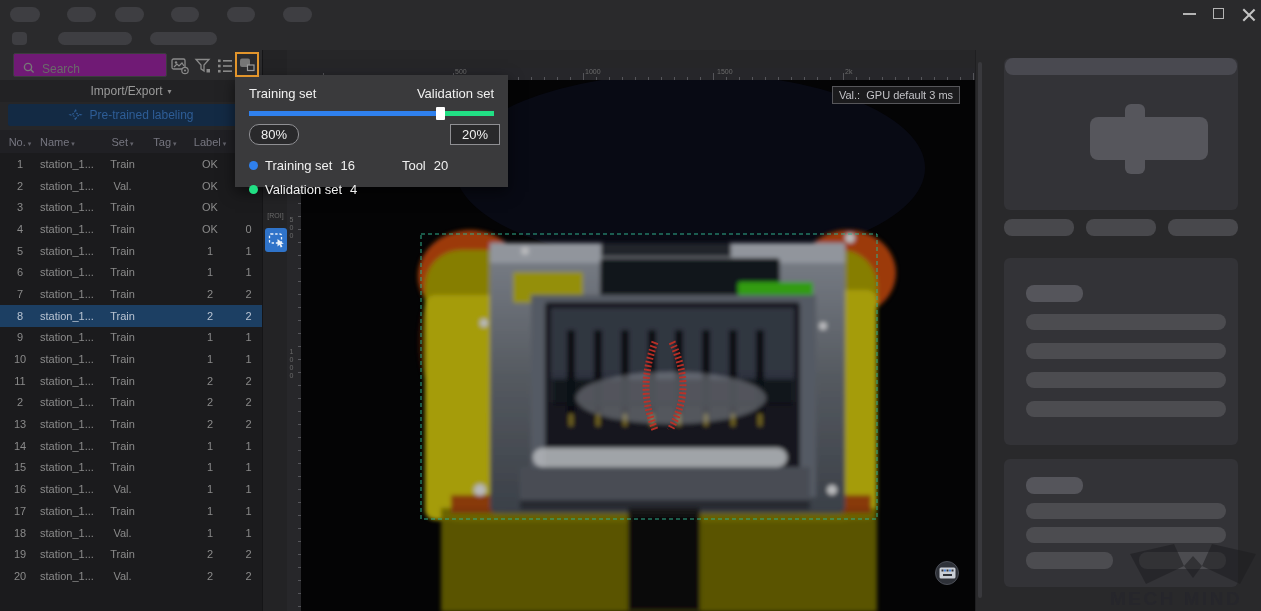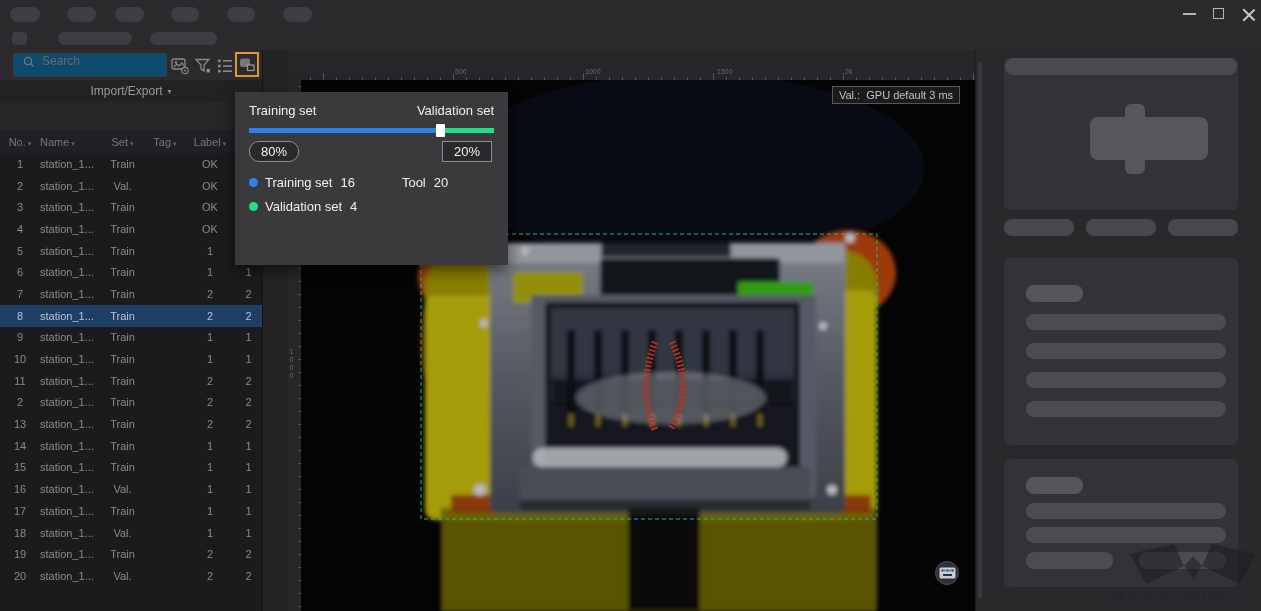--- a/index.html
+++ b/index.html
@@ -15,21 +15,21 @@
   .min-glyph { position:absolute; left:0; top:6px; width:13px; height:2px; background:#b4b4b4; }
   .max-glyph { position:absolute; left:0; top:0; width:11px; height:11px; border:1.5px solid #b4b4b4; }
   .close-glyph { position:absolute; width:15px; height:15px; }
   .close-glyph:before, .close-glyph:after { content:""; position:absolute; left:7px; top:0;
     width:1.6px; height:16px; background:#c4c4c4; }
   .close-glyph:before { transform:rotate(45deg); } .close-glyph:after { transform:rotate(-45deg); }
 
   
   #toolbar-row { left:0; top:50px; width:262px; height:30px; background:#2b2b2d; }
   #search-box { position:absolute; left:13px; top:3px; width:154px; height:24px;
-    background:#0c4a6e; border:1px solid #3c3c3e; border-radius:2px; display:flex; align-items:flex-start; }
+    background:#701a75; border:1px solid #3c3c3e; border-radius:2px; display:flex; align-items:flex-end; }
   #search-box input { background:transparent; border:none; outline:none; color:#9a9a9a;
     font-size:12px; width:118px; font-family:"Liberation Sans",sans-serif; }
   #search-box input::placeholder { color:#6a6a6a; }
   .tb-icon { position:absolute; top:5px; width:22px; height:22px; display:flex;
     align-items:center; justify-content:center; cursor:pointer; }
   #split-btn { position:absolute; left:235px; top:2px; width:24px; height:25px;
     border:2px solid #e2952c; background:#2b2b2d; display:flex; align-items:center;
     justify-content:center; z-index:31; cursor:pointer; }
 
   #import-row { left:0; top:80px; width:262px; height:22px; background:#222224;
@@ -78,22 +78,22 @@
   
   #viewer { left:301px; top:80px; width:674px; height:531px; background:#050507; overflow:hidden; }
   #val-badge { position:absolute; left:531px; top:6px; width:128px; height:18px;
     background:#1b1b1d; border:1px solid #56565a; color:#c2c2c6; font-size:11px;
     display:flex; align-items:center; justify-content:center; white-space:pre; }
   #kbd-btn { position:absolute; left:634px; top:481px; width:24px; height:24px; border-radius:50%;
     background:#2e3138; border:1px solid #4a4d55; display:flex; align-items:center;
     justify-content:center; cursor:pointer; }
 
   
-  #split-popup { left:235px; top:75px; width:273px; height:173px; background:#3a3a3c;
-    box-shadow:0 5px 14px rgba(0,0,0,.55); z-index:30; color:#f0f0f0; font-size:13px;margin-top:17px; }
+  #split-popup { left:235px; top:75px; width:273px; height:112px; background:#3a3a3c;
+    box-shadow:0 5px 14px rgba(0,0,0,.55); z-index:30; color:#f0f0f0; font-size:13px; }
   #sp-labels { position:absolute; left:14px; right:14px; top:11px; display:flex; justify-content:space-between; }
   #sp-slider { position:absolute; left:14px; top:36px; width:245px; height:5px; display:flex; }
   #sp-handle { position:absolute; left:201px; top:32px; width:9px; height:13px; background:#fff;
     border-radius:1px; cursor:ew-resize; }
   .pct-box { position:absolute; top:49px; width:50px; height:21px; border:1px solid #8f8f93;
     background:#29292b; display:flex; align-items:center; justify-content:center; font-size:13px; cursor:text; }
   .legend-row { position:absolute; left:14px; display:flex; align-items:center; }
   .dot { width:9px; height:9px; border-radius:50%; margin-right:7px; }
 
   
@@ -173,20 +173,26 @@
         <rect x="10.5" y="10" width="6.5" height="5.5" fill="#2b2b2d" stroke="#9a9a9a" stroke-width="1.2"></rect>
       </svg>
     </div>
   </div>
 
   <div class="abs" id="import-row">
     <span>Import/Export</span>
     <span class="arrow">▾</span>
   </div>
 
+  <div class="abs" id="pretrained-btn">
+    <svg width="15" height="15">
+      <path d="M7.5 1.5 l1.3 4 4 1.3 -4 1.3 -1.3 4 -1.3 -4 -4 -1.3 4 -1.3 z" fill="none" stroke="#2e5d96" stroke-width="1.1" stroke-dasharray="2 1.4"></path>
+    </svg>
+    <span>Pre-trained labeling</span>
+  </div>
 
   <div class="abs" id="table-header">
       <div class="tcell hcell c-no"><span>No.</span><span class="sort">▾</span></div>
       <div class="tcell hcell c-name"><span>Name</span><span class="sort">▾</span></div>
       <div class="tcell hcell c-set"><span>Set</span><span class="sort">▾</span></div>
       <div class="tcell hcell c-tag"><span>Tag</span><span class="sort">▾</span></div>
       <div class="tcell hcell c-label"><span>Label</span><span class="sort">▾</span></div>
       <div class="tcell hcell c-v"><span>V</span><span class="sort">▾</span></div>
     </div>
   <div class="abs" id="table-area">
@@ -547,21 +553,21 @@
     <div id="sp-labels">
       <span>Training set</span>
       <span>Validation set</span>
     </div>
     <div id="sp-slider">
       <div style="height: 5px; width: 80%; background: rgb(47, 128, 237);"></div>
       <div style="height: 5px; flex: 1 1 0%; background: rgb(33, 223, 132);"></div>
     </div>
     <div id="sp-handle"></div>
     <div class="pct-box" style="left:14px;border-radius:10px;">80%</div>
-    <div class="pct-box" style="left:207px;">20%</div>
+    <div class="pct-box" style="left:215px;">20%</div>
     <div class="legend-row" style="top:83px;width:245px;">
       <span class="dot" style="background: rgb(47, 128, 237);"></span>
       <span>Training set</span>
       <span style="margin-left:8px;">16</span>
       <span style="margin-left:47px;">Tool</span>
       <span style="margin-left:8px;">20</span>
     </div>
     <div class="legend-row" style="top:107px;">
       <span class="dot" style="background: rgb(33, 223, 132);"></span>
       <span>Validation set</span>

